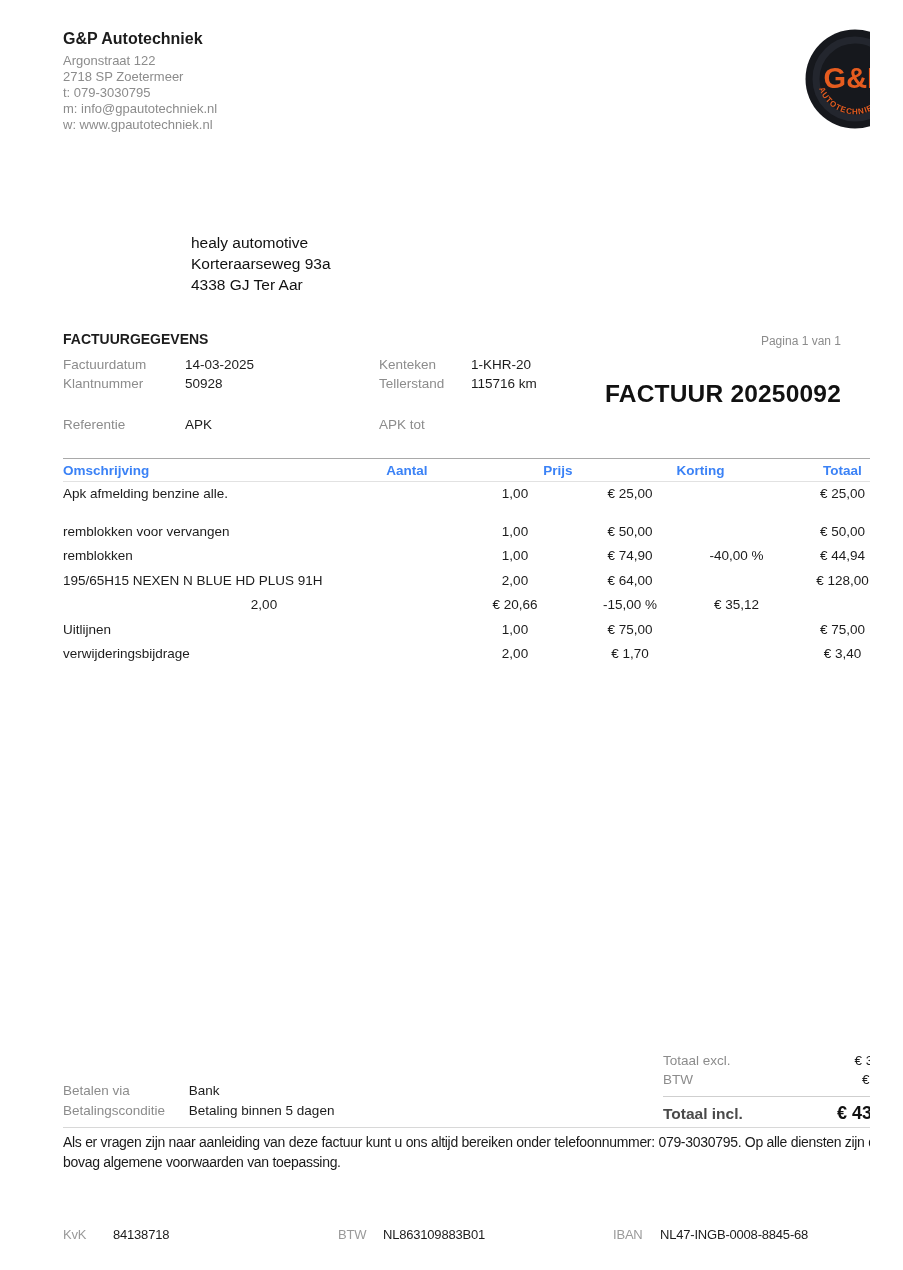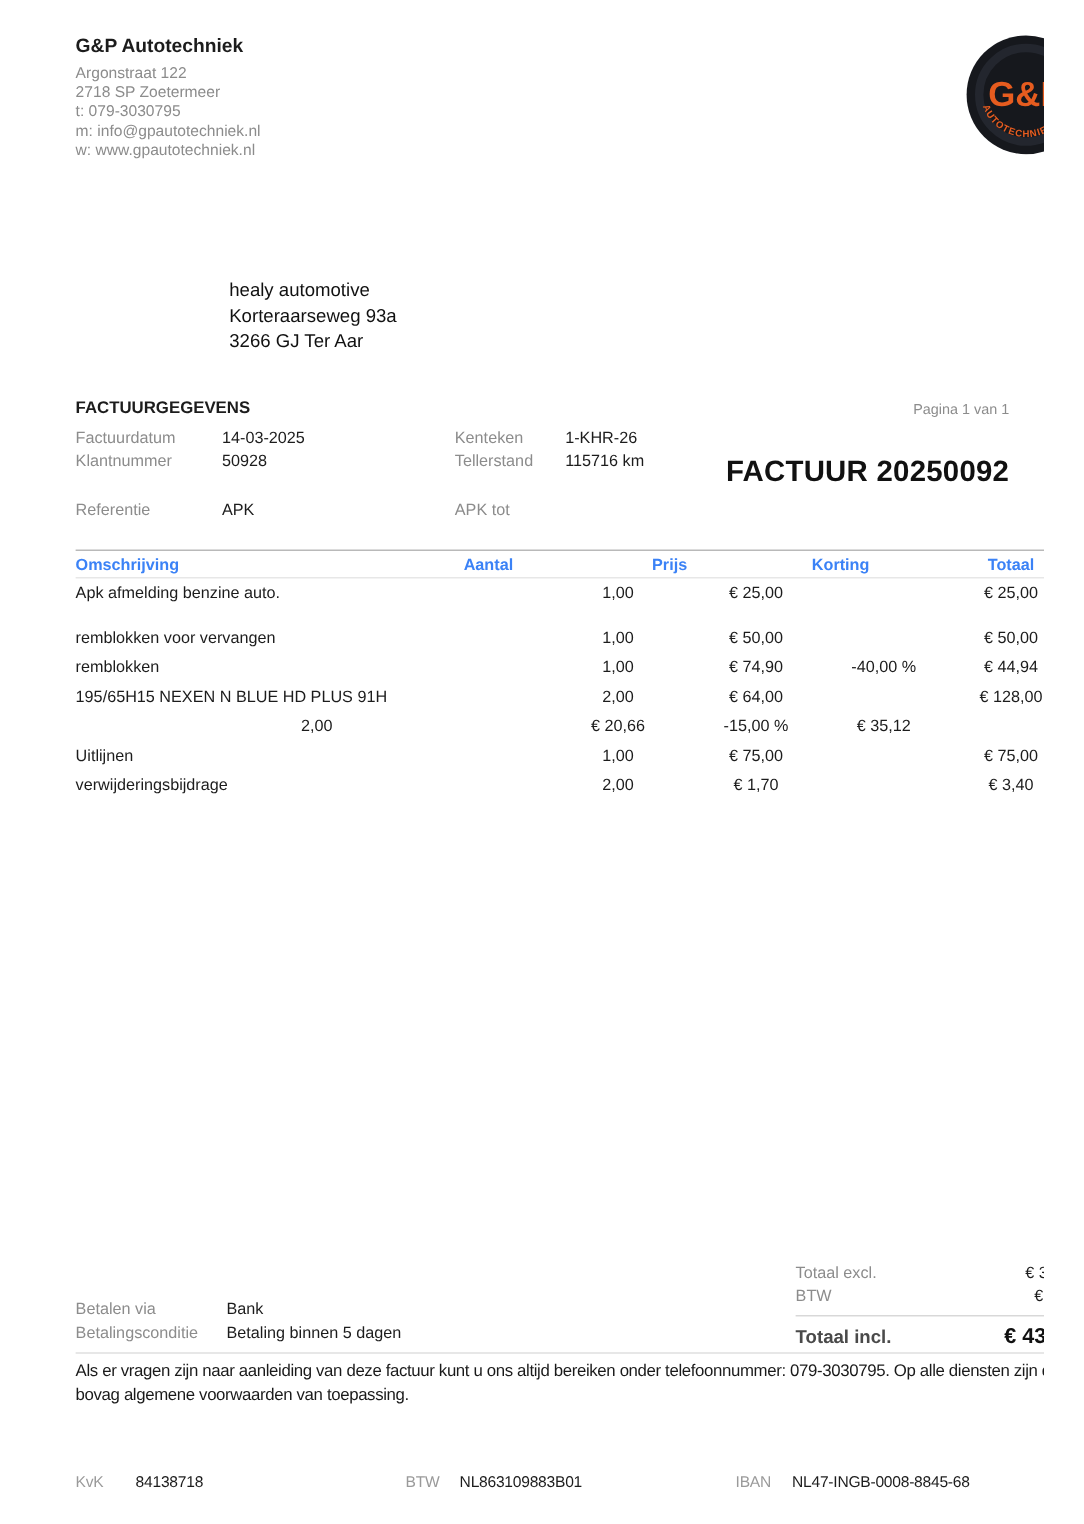--- a/index.html
+++ b/index.html
@@ -89,31 +89,31 @@
       <path id="logo-arc" d="M 15 62 A 38 38 0 0 0 85 62" fill="none"></path>
       <text font-family="Liberation Sans, sans-serif" font-size="8" font-weight="bold" letter-spacing="0.8" fill="#e65c1f">
         <textPath href="#logo-arc" startOffset="50%" text-anchor="middle">AUTOTECHNIEK B.V.</textPath>
       </text>
     </svg>
   </div>
 
   <div class="customer">
     <div>healy automotive</div>
     <div>Korteraarseweg 93a</div>
-    <div>3266 GJ Ter Aar</div>
+    <div>4338 GJ Ter Aar</div>
   </div>
 
   <div class="section-title">FACTUURGEGEVENS</div>
   <div class="page-indicator">Pagina 1 van 1</div>
 
   <div class="detail-row dr1">
     <span class="lbl">Factuurdatum</span>
     <span class="val">14-03-2025</span>
     <span class="lbl2">Kenteken</span>
-    <span class="val2">1-KHR-26</span>
+    <span class="val2">1-KHR-20</span>
   </div>
   <div class="detail-row dr2">
     <span class="lbl">Klantnummer</span>
     <span class="val">50928</span>
     <span class="lbl2">Tellerstand</span>
     <span class="val2">115716 km</span>
   </div>
   <div class="detail-row dr3">
     <span class="lbl">Referentie</span>
     <span class="val">APK</span>
@@ -126,21 +126,21 @@
   <div class="items">
     <div class="trow thead">
       <span class="c-desc">Omschrijving</span>
       <span class="c-qty">Aantal</span>
       <span class="c-price">Prijs</span>
       <span class="c-disc">Korting</span>
       <span class="c-total">Totaal</span>
     </div>
 
     <div class="trow item-row">
-      <span class="c-desc">Apk afmelding benzine auto.</span>
+      <span class="c-desc">Apk afmelding benzine alle.</span>
       <span class="c-qty">1,00</span>
       <span class="c-price">€ 25,00</span>
       <span class="c-disc"></span>
       <span class="c-total">€ 25,00</span>
     </div>
 
     <div class="row-spacer"></div>
 
     <div class="trow item-row">
       <span class="c-desc">remblokken voor vervangen</span>

